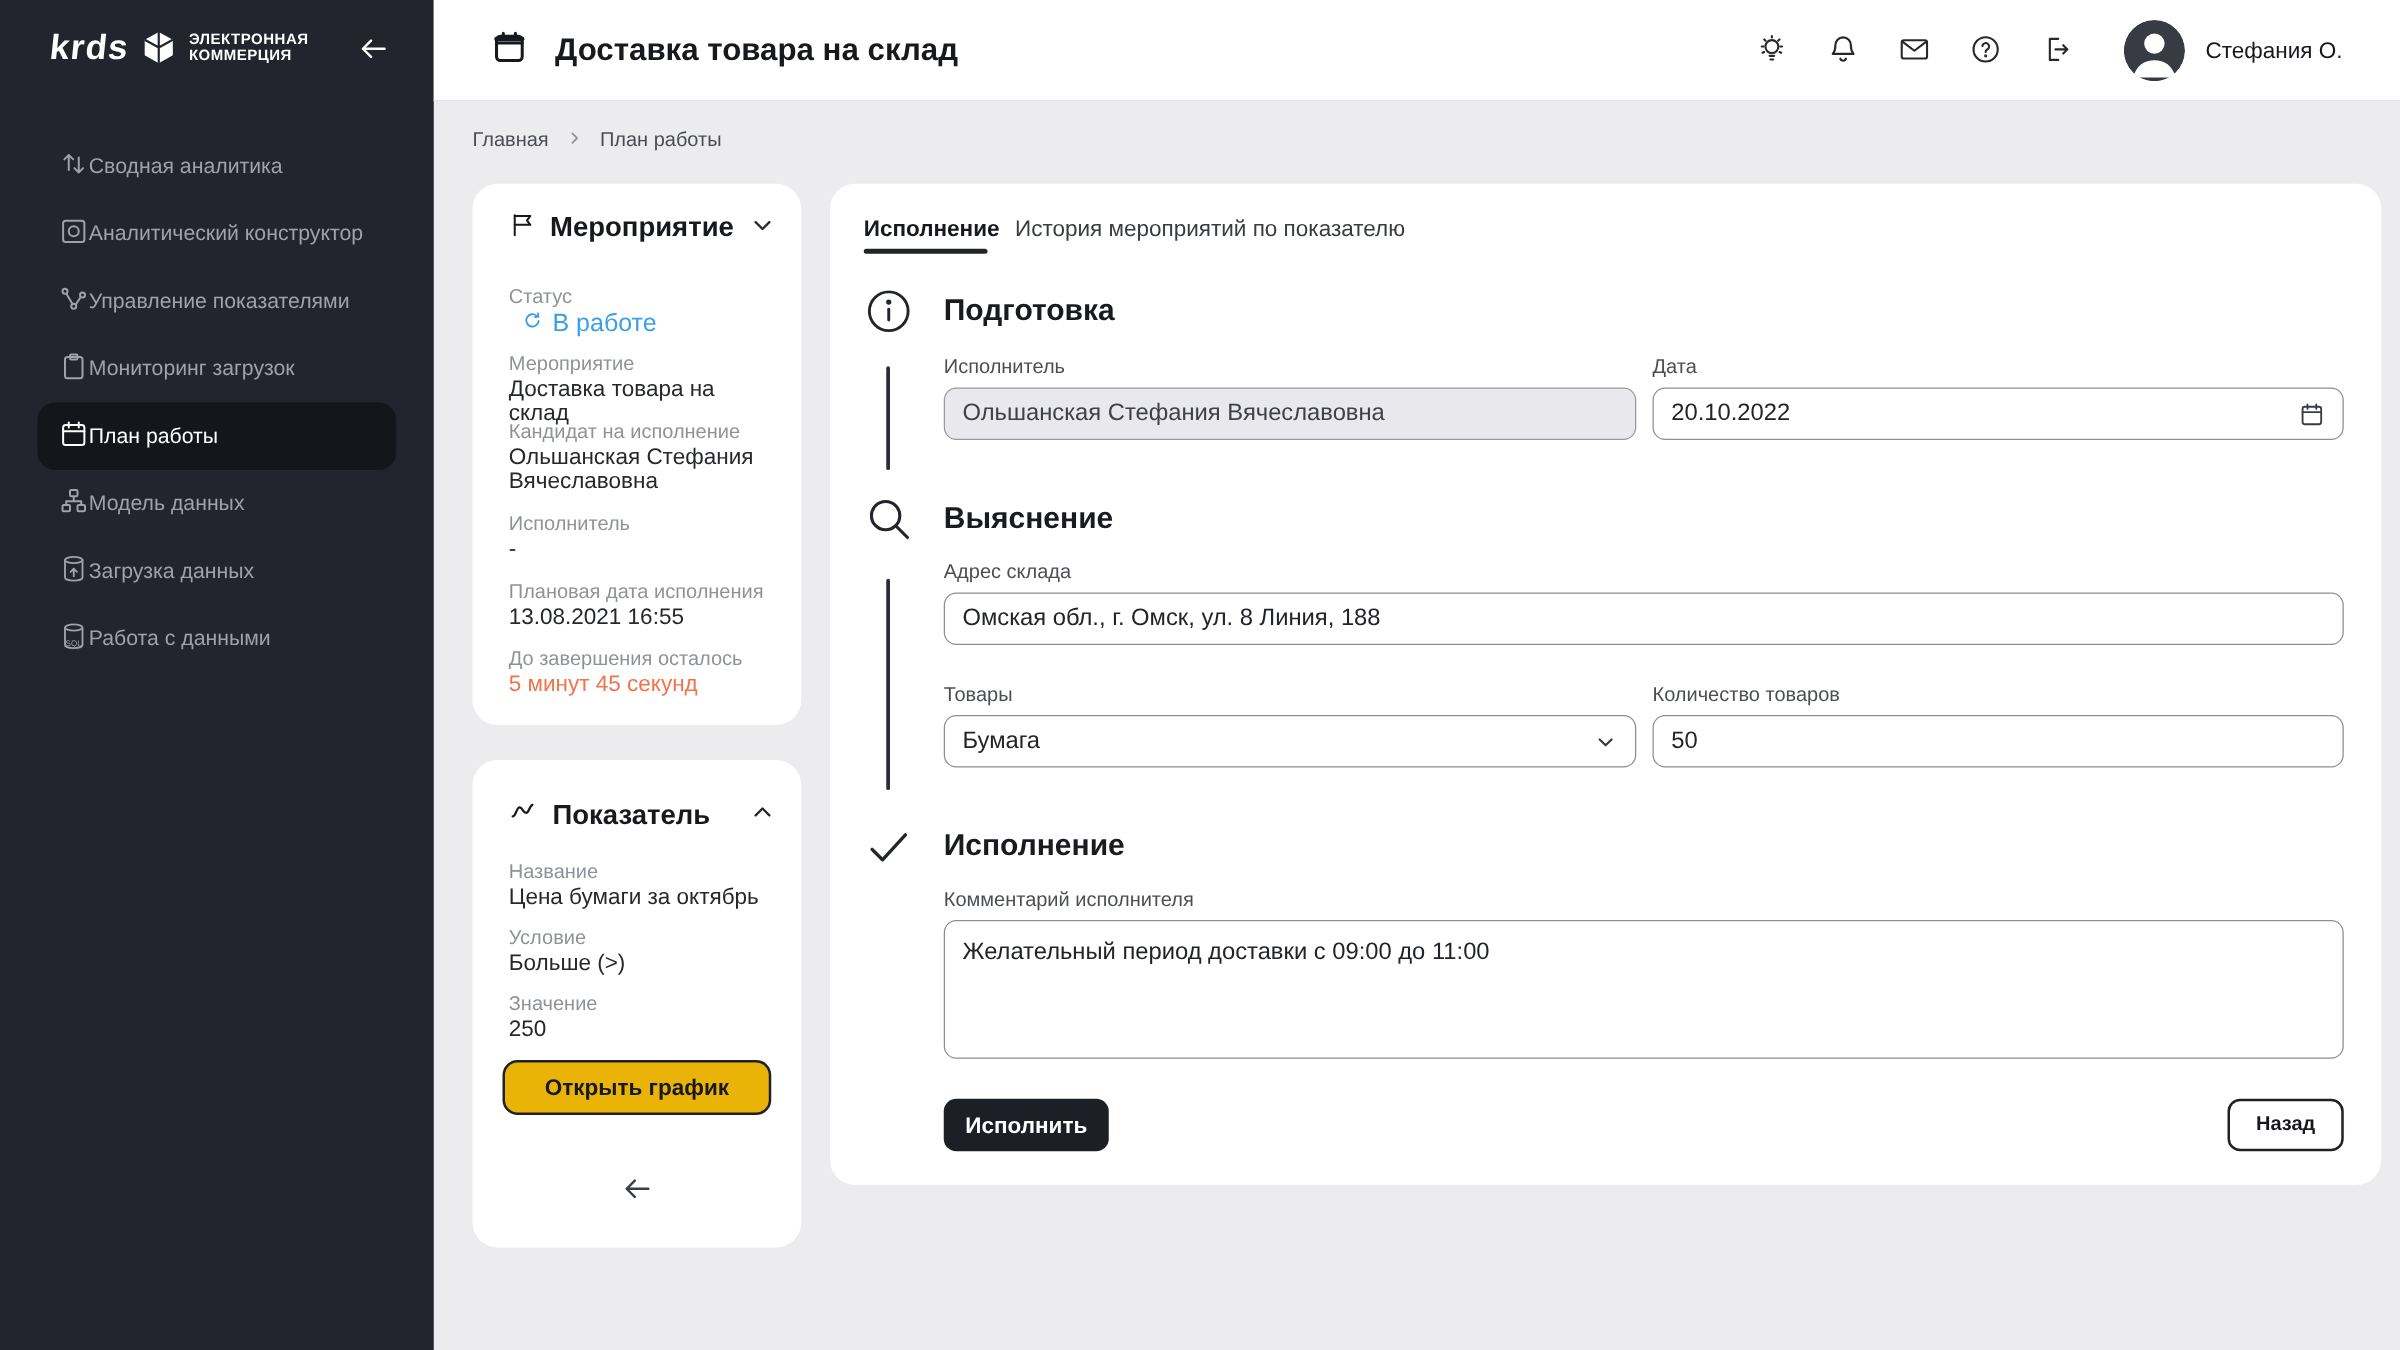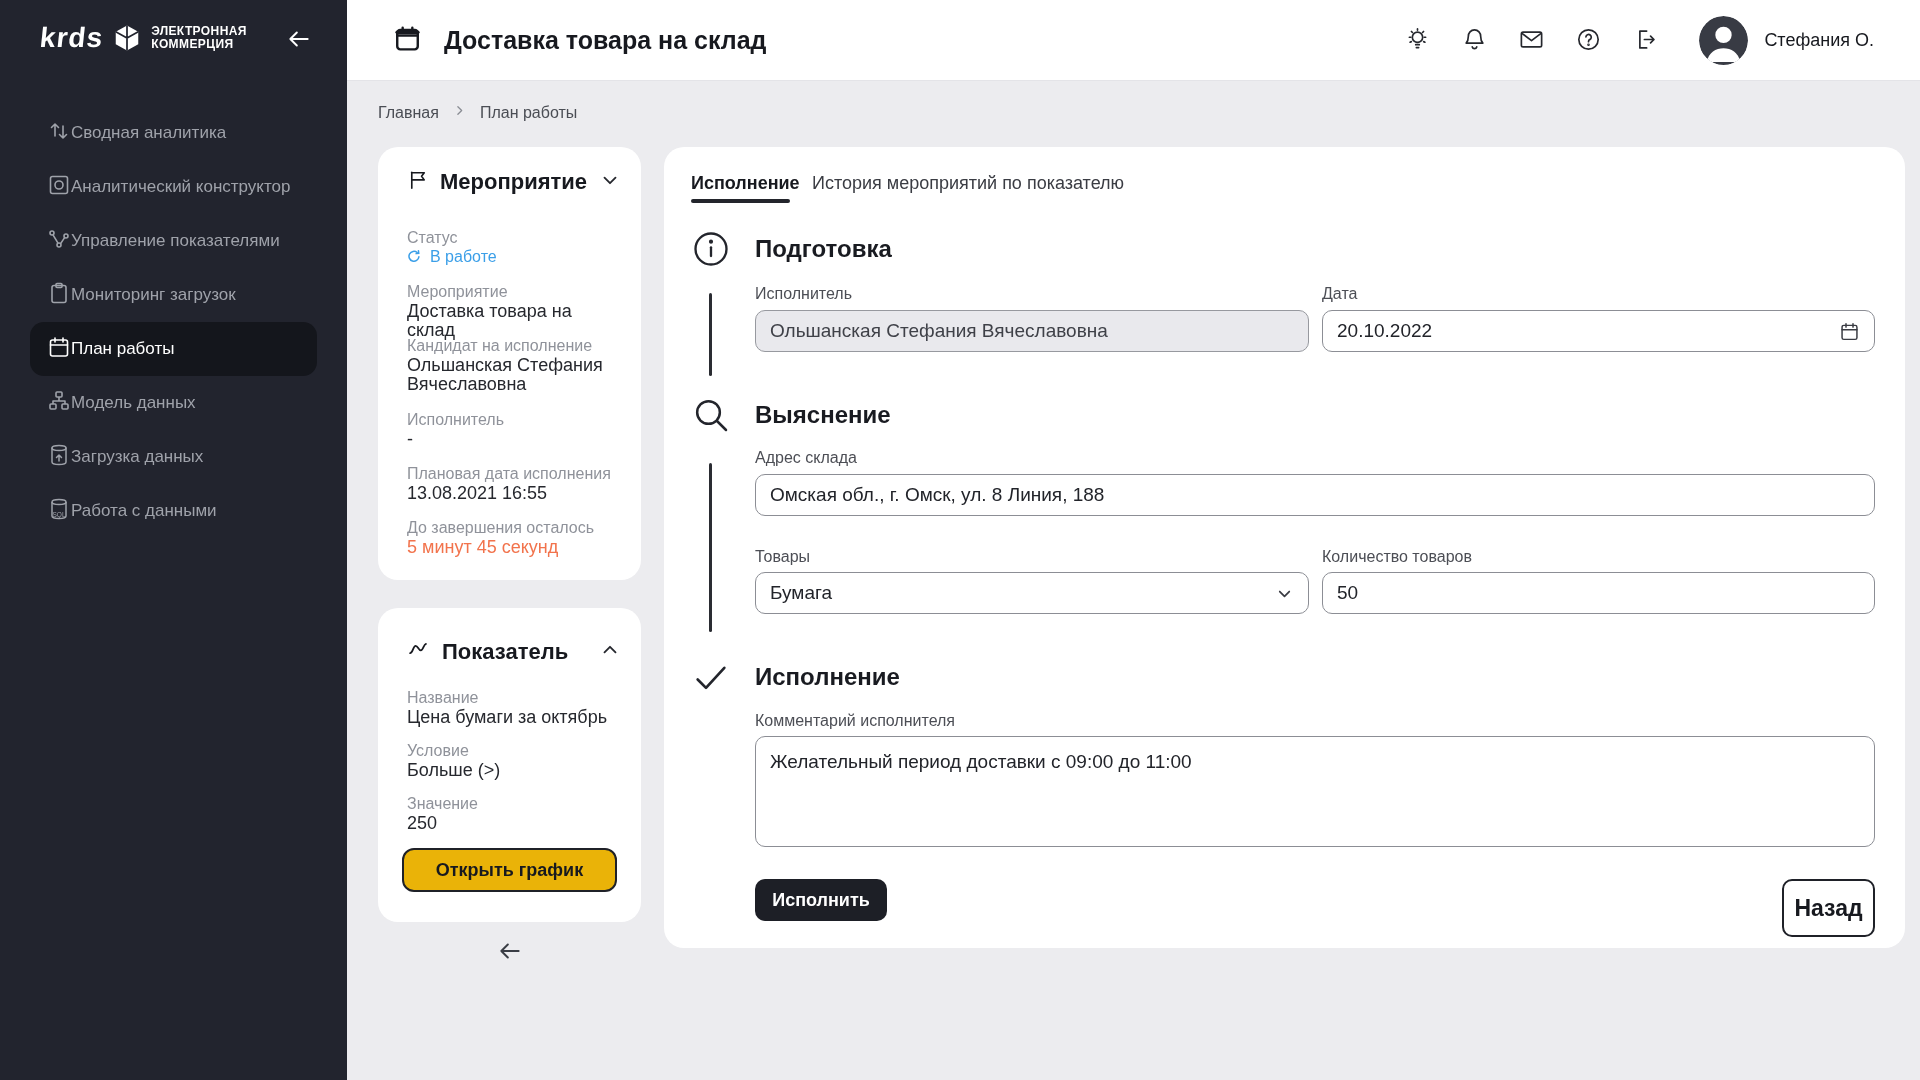--- a/index.html
+++ b/index.html
@@ -28,27 +28,27 @@
   .user-name { margin-left:16px; margin-right:46px; font-size:18px; color:#17191f; white-space:nowrap; }
 
   
   .breadcrumb { position:absolute; left:378px; top:104px; display:flex; align-items:flex-start; gap:14px; font-size:16px; color:#4a4d54; }
   .breadcrumb .sep { color:#8a8d94; display:flex; }
   .breadcrumb span[data-interactable="true"] { cursor:pointer; }
 
   
   .card { position:absolute; left:378px; width:263px; background:#fff; border-radius:20px; }
   .card1 { top:147px; height:433px; }
-  .card2 { top:608px; height:314px; }
+  .card2 { top:608px; height:390px; }
   .card-head { position:absolute; left:29px; right:20px; display:flex; align-items:center; gap:10px; color:#17191f; }
   .card-title { font-size:22px; font-weight:700; }
   .card-head .chev { margin-left:auto; color:#26282e; cursor:pointer; }
   .flabel { position:absolute; left:29px; font-size:16px; color:#8f929a; }
   .fvalue { position:absolute; left:29px; width:209px; font-size:18px; color:#26282e; line-height:19px; }
-  .status-row { position:absolute; left:27px; display:flex; align-items:flex-start; gap:7px; color:#3b9fe8; font-size:16px; }
+  .status-row { position:absolute; left:39px; display:flex; align-items:flex-start; gap:7px; color:#3b9fe8; font-size:20px; }
   .orange { color:#f2734c; }
   .open-chart-btn { position:absolute; left:24px; top:240px; width:215px; height:44px; background:#eab308; border:2px solid #1f2128; border-radius:12px; font-size:18px; font-weight:700; color:#17191f; cursor:pointer; font-family:inherit; }
   .back-under-cards { position:absolute; left:496px; top:938px; width:28px; height:28px; background:none; border:none; color:#3a3d45; cursor:pointer; }
 
   
   .panel { position:absolute; left:664px; top:147px; width:1241px; height:801px; background:#fff; border-radius:20px; }
   .tab { position:absolute; top:26px; font-size:18px; color:#3a3c43; cursor:pointer; white-space:nowrap; }
   .tab.active { font-weight:700; color:#17191f; }
   .tab1 { left:27px; }
   .tab2 { left:148px; }
@@ -56,21 +56,21 @@
   .sec-ico { position:absolute; left:27px; width:40px; height:40px; color:#23252c; }
   .sec-title { position:absolute; left:91px; font-size:24px; font-weight:700; color:#191b21; }
   .vline { position:absolute; left:45px; width:2.5px; background:#2a2c32; border-radius:2px; }
   .plabel { position:absolute; font-size:16px; color:#4c4e55; }
   .pinput { position:absolute; height:42px; border:1.3px solid #8c8e95; border-radius:10px; background:#fff; font-size:19px; color:#22242a; padding:0 14px; font-family:inherit; }
   input.pinput:disabled { background:#e9e9ed; border-color:#97999f; color:#3f4148; }
   .field-like { display:flex; align-items:center; cursor:pointer; }
   .field-like .chev-right, .field-like .cal-right { margin-left:auto; color:#3a3c43; display:flex; }
   textarea.pinput { padding-top:14px; resize:none; line-height:22px; }
   .exec-btn { position:absolute; left:91px; top:732px; width:132px; height:42px; background:#1d1f26; color:#fff; border:none; border-radius:10px; font-size:18px; font-weight:600; cursor:pointer; font-family:inherit; }
-  .back-btn { position:absolute; left:1118px; top:732px; width:93px; height:58px; background:#fff; color:#17191f; border:2px solid #1f2128; border-radius:10px; font-size:23px; font-weight:600; cursor:pointer; font-family:inherit; }
+  .back-btn { position:absolute; left:1118px; top:732px; width:93px; height:42px; background:#fff; color:#17191f; border:2px solid #1f2128; border-radius:10px; font-size:16px; font-weight:600; cursor:pointer; font-family:inherit; }
 </style>
 </head>
 <body>
 
 <div class="app" data-interactable="false">
 
   <aside class="sidebar" data-interactable="false">
     <div class="logo-row" data-interactable="false">
       <span class="brand" data-interactable="false">krds</span>
       <span data-interactable="false" style="display:flex">

